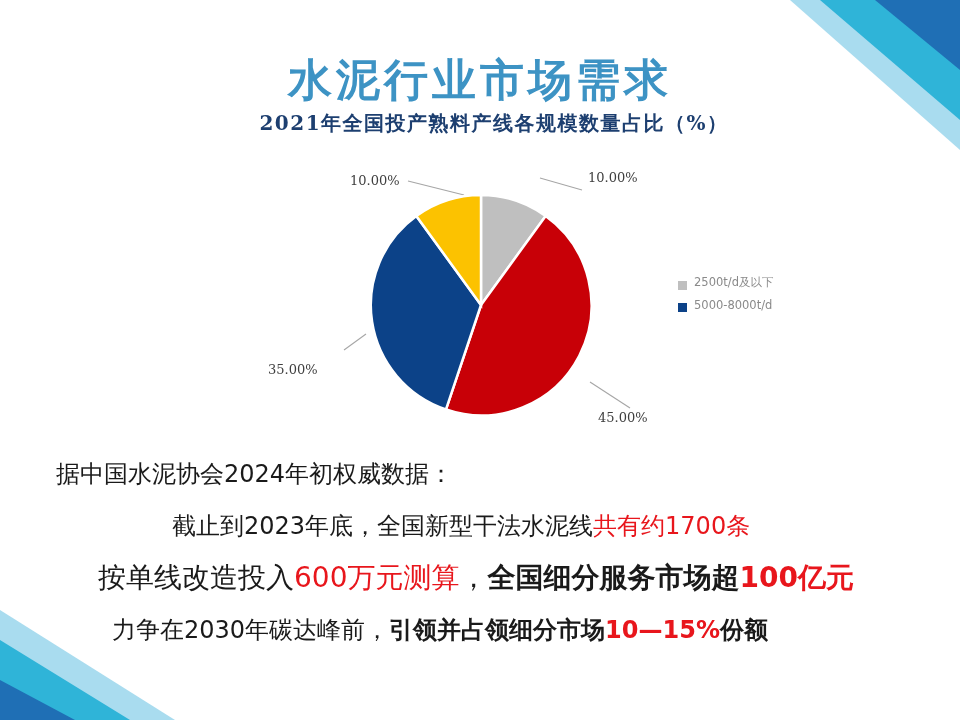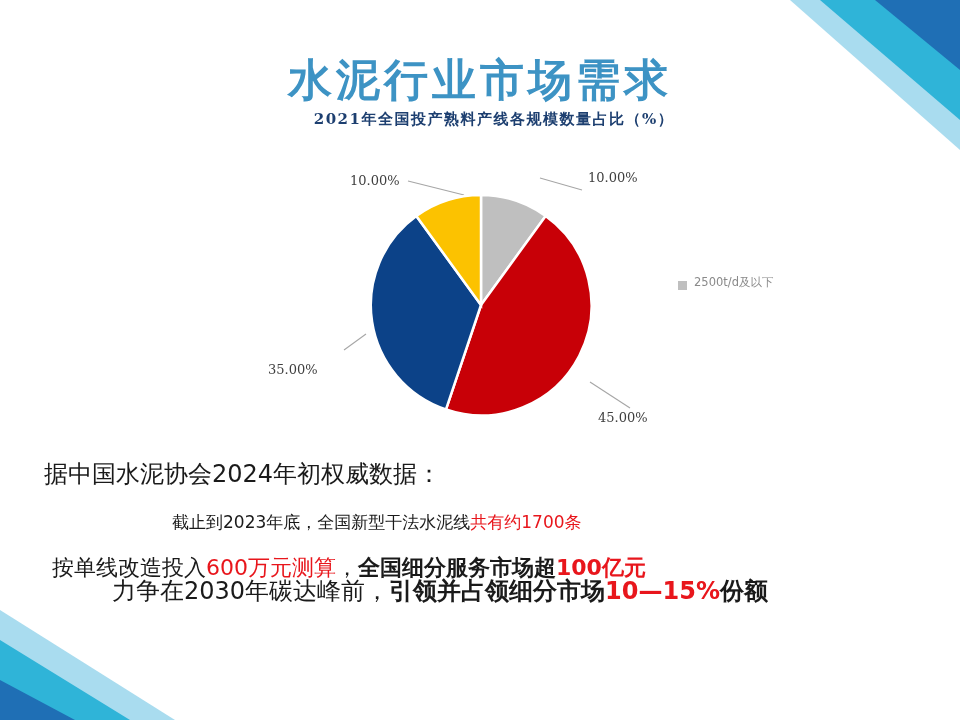--- a/index.html
+++ b/index.html
@@ -41,21 +41,21 @@
     font-family: "DejaVu Sans", "Liberation Sans", sans-serif;
     font-size: 44px;
     font-weight: bold;
     color: #3d93c4;
     letter-spacing: 4px;
     line-height: 1.08;
     white-space: nowrap;
   }
   .slide-subtitle {
     font-family: "DejaVu Serif", "Liberation Serif", serif;
-    font-size: 15px;
+    font-size: 20px;
     font-weight: bold;
     color: #1d3f70;
     letter-spacing: 1.5px;
     margin-top: 6px;
     white-space: nowrap;
     margin-left: 28px;
   }
 
   
   .chart-area {
@@ -103,31 +103,32 @@
     width: 960px;
   }
   .text-line {
     font-family: "DejaVu Sans", "Liberation Sans", sans-serif;
     color: #1a1a1a;
     white-space: nowrap;
     line-height: 1.0;
   }
   .line-1 {
     font-size: 24px;
-    padding-left: 44px;
+    padding-left: 56px;
     margin-bottom: 28px;
   }
   .line-2 {
-    font-size: 17px;
+    font-size: 24px;
     padding-left: 172px;
     margin-bottom: 26px;
   }
   .line-3 {
-    font-size: 22px;
-    padding-left: 52px;
+    font-size: 28px;
+    padding-left: 98px;
+    margin-bottom: 26px;
   }
   .line-4 {
     font-size: 24px;
     padding-left: 112px;
   }
   .red { color: #e8161c; }
   .bold { font-weight: bold; }
   .red.bold { color: #e8161c; font-weight: bold; }
 </style>
 </head>
@@ -177,20 +178,24 @@
     <text x="572" y="32" font-family="DejaVu Serif, Liberation Serif, serif" font-size="13" fill="#3f3f3f" text-anchor="start">10.00%</text>
     <text x="252" y="224" font-family="DejaVu Serif, Liberation Serif, serif" font-size="13" fill="#3f3f3f" text-anchor="start">35.00%</text>
     <text x="582" y="272" font-family="DejaVu Serif, Liberation Serif, serif" font-size="13" fill="#3f3f3f" text-anchor="start">45.00%</text>
   </svg>
 
   <div class="legend">
     <div class="legend-row">
       <span class="legend-swatch" style="background:#bfbfbf"></span>
       <span class="legend-label">2500t/d及以下</span>
     </div>
+    <div class="legend-row">
+      <span class="legend-swatch" style="background:#0c4288"></span>
+      <span class="legend-label">5000-8000t/d</span>
+    </div>
   </div>
 </div>
 
 <div class="body-text">
 
   <div class="text-line line-1">
     <span>据中国水泥协会2024年初权威数据：</span>
   </div>
 
   <div class="text-line line-2">

